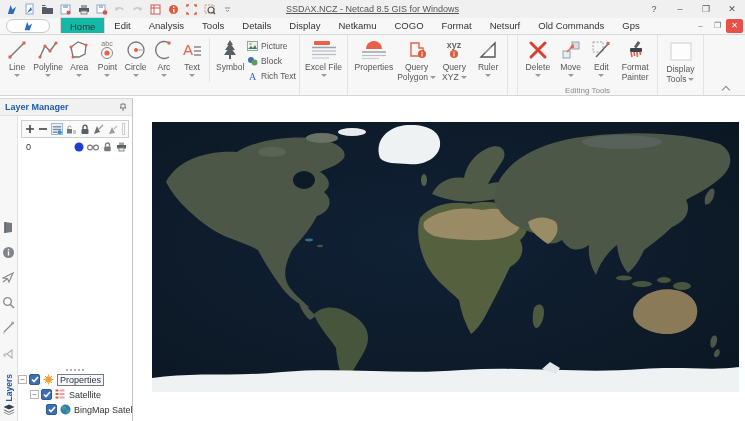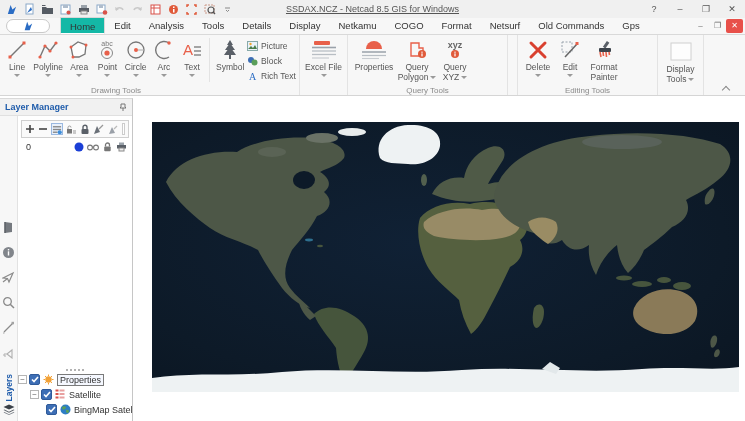--- a/index.html
+++ b/index.html
@@ -300,21 +300,20 @@
           </svg>
         <span>Block</span>
       </div>
       <div class="smallbtn">
         <svg width="11" height="10" viewBox="0 0 11 10">
             <text x="5.5" y="9" font-size="10" fill="#2a6cc4" text-anchor="middle" font-family="Liberation Serif, serif">A</text>
           </svg>
         <span>Rich Text</span>
       </div>
     </div>
-    <div class="rcaption" style="width:232px">Drawing Tools</div>
   </div>
 
   <div class="rgroup nocap" style="width:48px">
     <div class="bigbtn" style="width:42px">
       <span class="bicon">
         <svg width="26" height="22" viewBox="0 0 26 22">
             <rect x="3" y="2" width="16" height="4" rx="1" fill="#e8604a"></rect>
             <line x1="1" y1="8.5" x2="25" y2="8.5" stroke="#9aa2aa" stroke-width="1.6"></line>
             <line x1="1" y1="12" x2="25" y2="12" stroke="#b8bec4" stroke-width="1.3"></line>
             <line x1="1" y1="15.5" x2="25" y2="15.5" stroke="#b8bec4" stroke-width="1.3"></line>
@@ -355,33 +354,54 @@
         <svg width="24" height="22" viewBox="0 0 24 22">
             <text x="12" y="9" font-size="9" font-weight="bold" fill="#666" text-anchor="middle" font-family="Liberation Sans, sans-serif">xyz</text>
             <circle cx="12" cy="15" r="4" fill="#e05a3a"></circle>
             <rect x="11.4" y="12.6" width="1.2" height="1.2" fill="#fff"></rect>
             <rect x="11.4" y="14.4" width="1.2" height="3" fill="#fff"></rect>
           </svg>
       </span>
       <span class="blabel">Query</span>
       <span class="blabel"><span>XYZ</span><span class="chev-inline"></span></span>
     </div>
-    <div class="rcaption">Query Tools</div>
+    <div class="bigbtn" style="width:32px">
+      <span class="bicon">
+        <svg width="22" height="22" viewBox="0 0 22 22">
+            <polygon points="4,18 18,18 18,4" fill="#fff" stroke="#555" stroke-width="1.4"></polygon>
+            <line x1="8" y1="14" x2="14" y2="8" stroke="#999"></line>
+          </svg>
+      </span>
+      <span class="blabel">Ruler</span>
+      <span class="chev"></span>
+    </div>
   </div>
 
   <div style="width:10px;border-right:1px solid #e3e3e3"></div>
 
   <div class="rgroup" style="width:140px">
     <div class="bigbtn" style="width:34px">
       <span class="bicon">
         <svg width="22" height="22" viewBox="0 0 22 22">
             <path d="M4,4 L18,18 M18,4 L4,18" stroke="#d9402f" stroke-width="3" stroke-linecap="round" fill="none"></path>
           </svg>
       </span>
       <span class="blabel">Delete</span>
+      <span class="chev"></span>
+    </div>
+    <div class="bigbtn" style="width:32px">
+      <span class="bicon">
+        <svg width="22" height="22" viewBox="0 0 22 22">
+            <rect x="3" y="12" width="7" height="7" fill="#e9edf2" stroke="#98a2ac"></rect>
+            <rect x="12" y="3" width="7" height="7" fill="#d7dde4" stroke="#98a2ac"></rect>
+            <path d="M7,13 L13,7" stroke="#e8604a" stroke-width="1.5"></path>
+            <path d="M13.5,4.5 L14,9 L9.5,8.5 Z" fill="#e8604a"></path>
+          </svg>
+      </span>
+      <span class="blabel">Move</span>
       <span class="chev"></span>
     </div>
     <div class="bigbtn" style="width:30px">
       <span class="bicon">
         <svg width="22" height="22" viewBox="0 0 22 22">
             <rect x="3" y="3" width="10" height="10" fill="none" stroke="#98a2ac" stroke-dasharray="2 1.5"></rect>
             <line x1="6" y1="18" x2="18" y2="5" stroke="#666" stroke-width="1.5"></line>
             <rect x="16.5" y="3" width="3" height="3" fill="#e8604a"></rect>
           </svg>
       </span>

